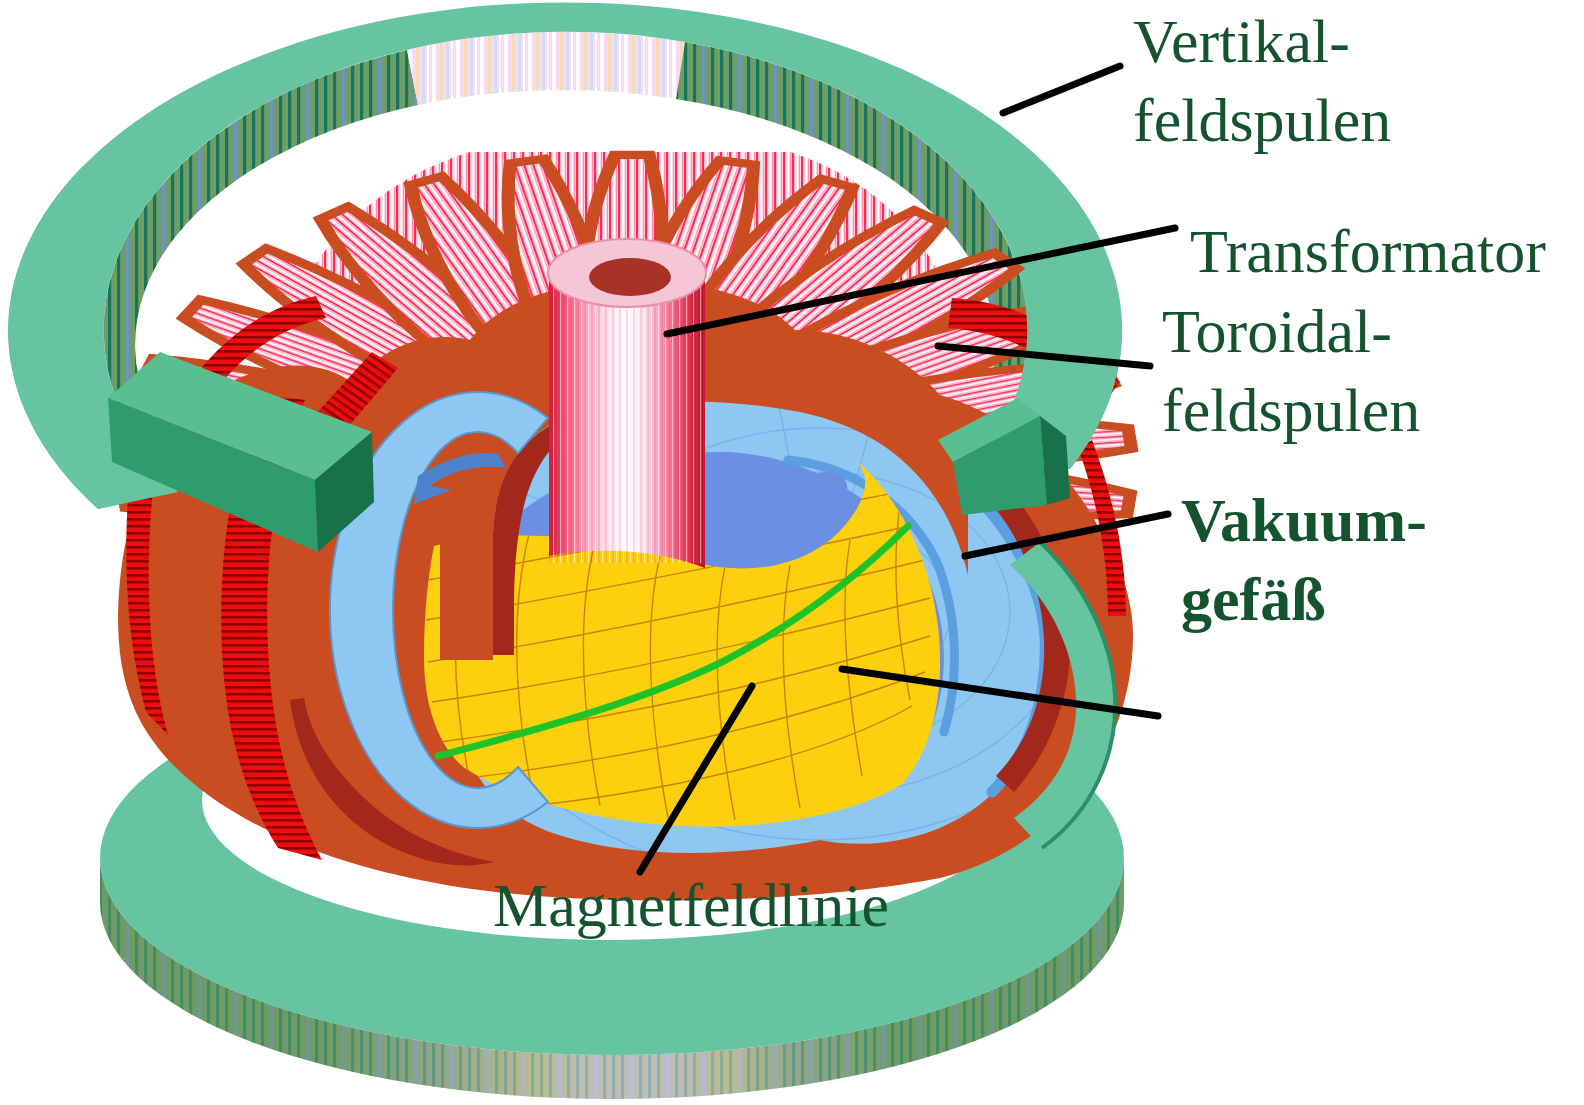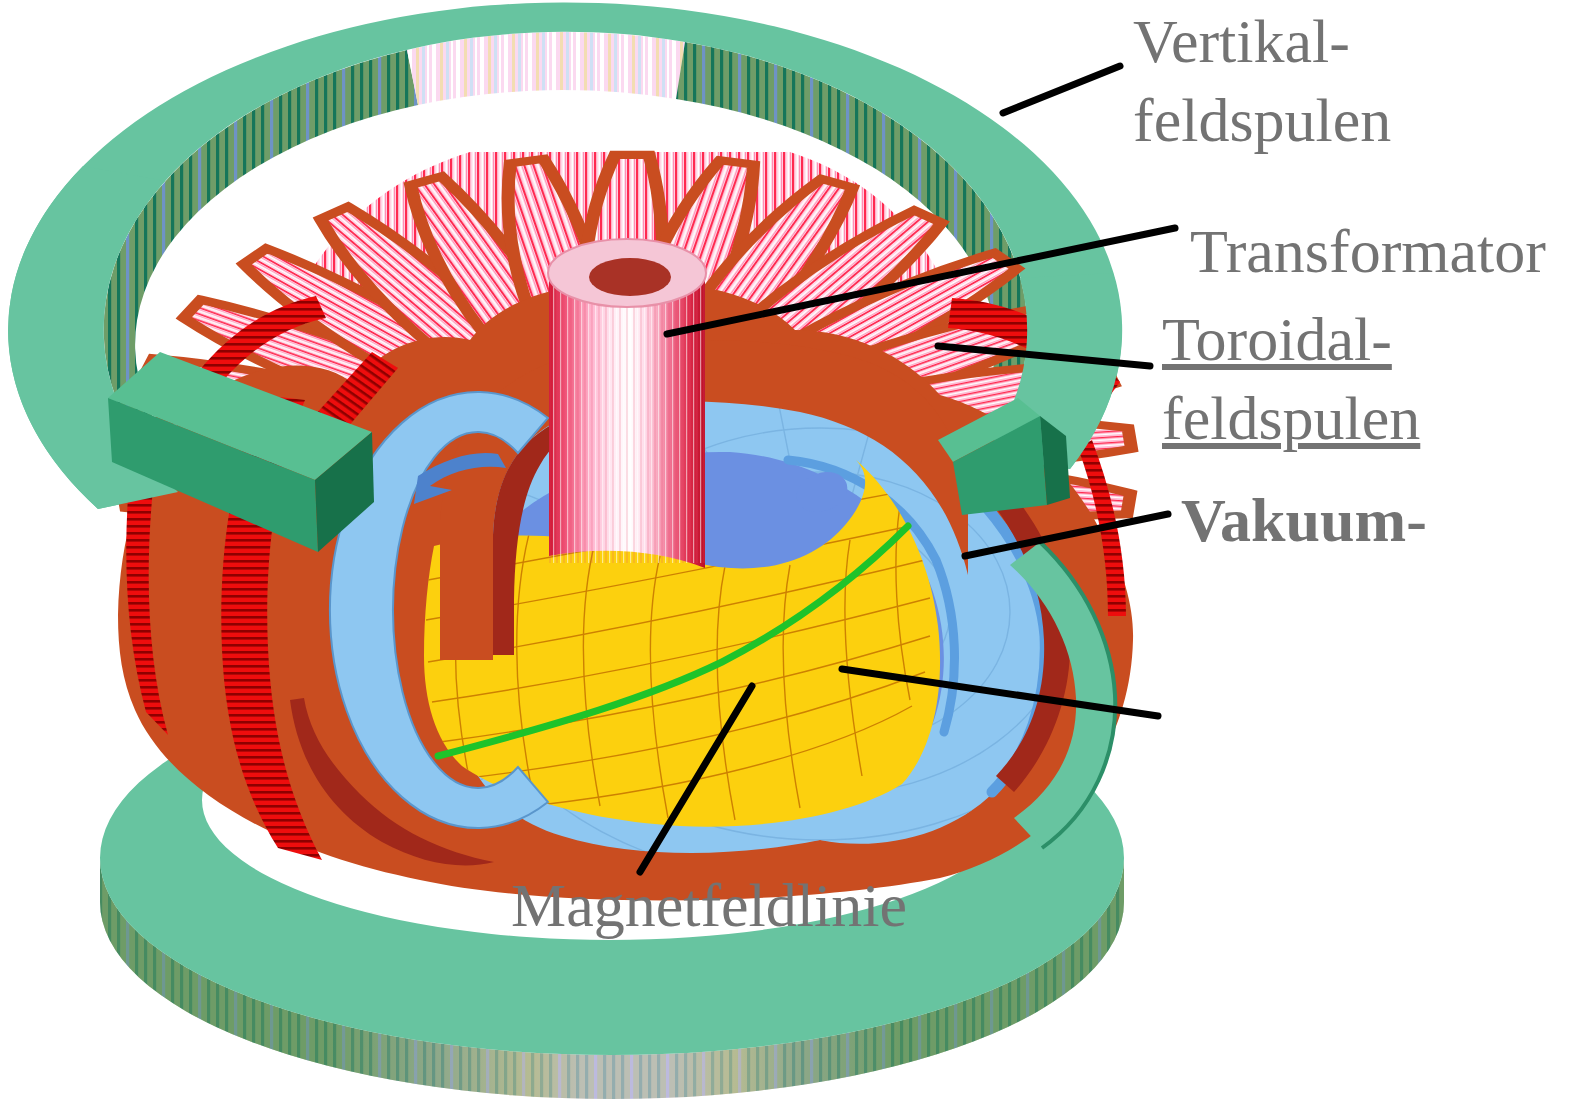--- a/index.html
+++ b/index.html
@@ -1,19 +1,19 @@
 <!DOCTYPE html>
 <html><head>
 <meta charset="utf-8">
 <style>
   html,body{margin:0;padding:0;background:#fff;}
   #stage{position:relative;width:1584px;height:1105px;background:#fff;overflow:hidden;
          font-family:"Liberation Serif", serif;}
   #scene{position:absolute;left:0;top:0;}
-  .lbl{position:absolute;color:#737373;font-size:62px;line-height:79px;white-space:nowrap;
+  .lbl{position:absolute;color:#14532d;font-size:62px;line-height:79px;white-space:nowrap;
        font-family:"Liberation Serif", serif;}
 </style>
 </head>
 <body>
 
 <div id="stage">
 <svg id="scene" width="1584" height="1105" viewBox="0 0 1584 1105">
   <defs>
 
     <pattern id="pgs" width="36" height="12" patternUnits="userSpaceOnUse">
@@ -200,23 +200,24 @@
   </g>
 </svg>
 
   <div class="lbl" style="left:1133px;top:2px;">
     <div>Vertikal-</div>
     <div>feldspulen</div>
   </div>
   <div class="lbl" style="left:1190px;top:212px;">
     <div>Transformator</div>
   </div>
-  <div class="lbl" style="left:1162px;top:300px;text-decoration:underline;">
+  <div class="lbl" style="left:1162px;top:292px;">
     <div>Toroidal-</div>
     <div>feldspulen</div>
   </div>
   <div class="lbl" style="left:1181px;top:481px;font-weight:bold;">
     <div>Vakuum-</div>
-  </div>
-  <div class="lbl" style="left:511px;top:866px;">
+    <div>gefäß</div>
+  </div>
+  <div class="lbl" style="left:493px;top:866px;">
     <div>Magnetfeldlinie</div>
   </div>
 </div>
 
 </body></html>

